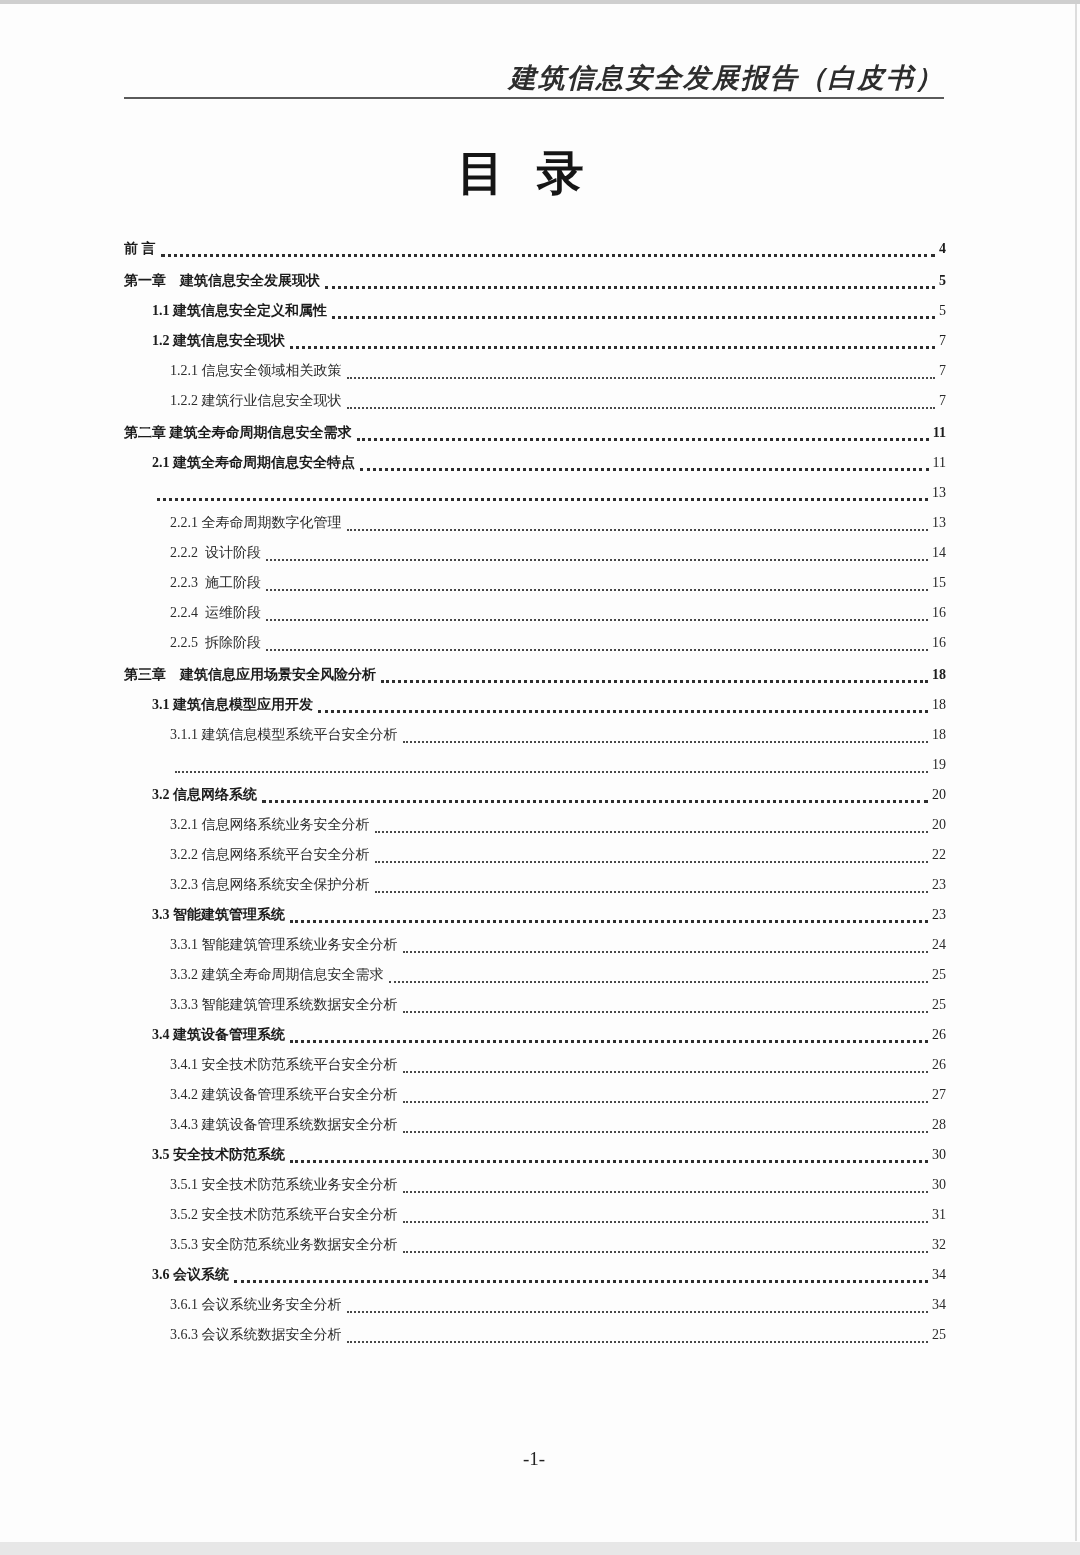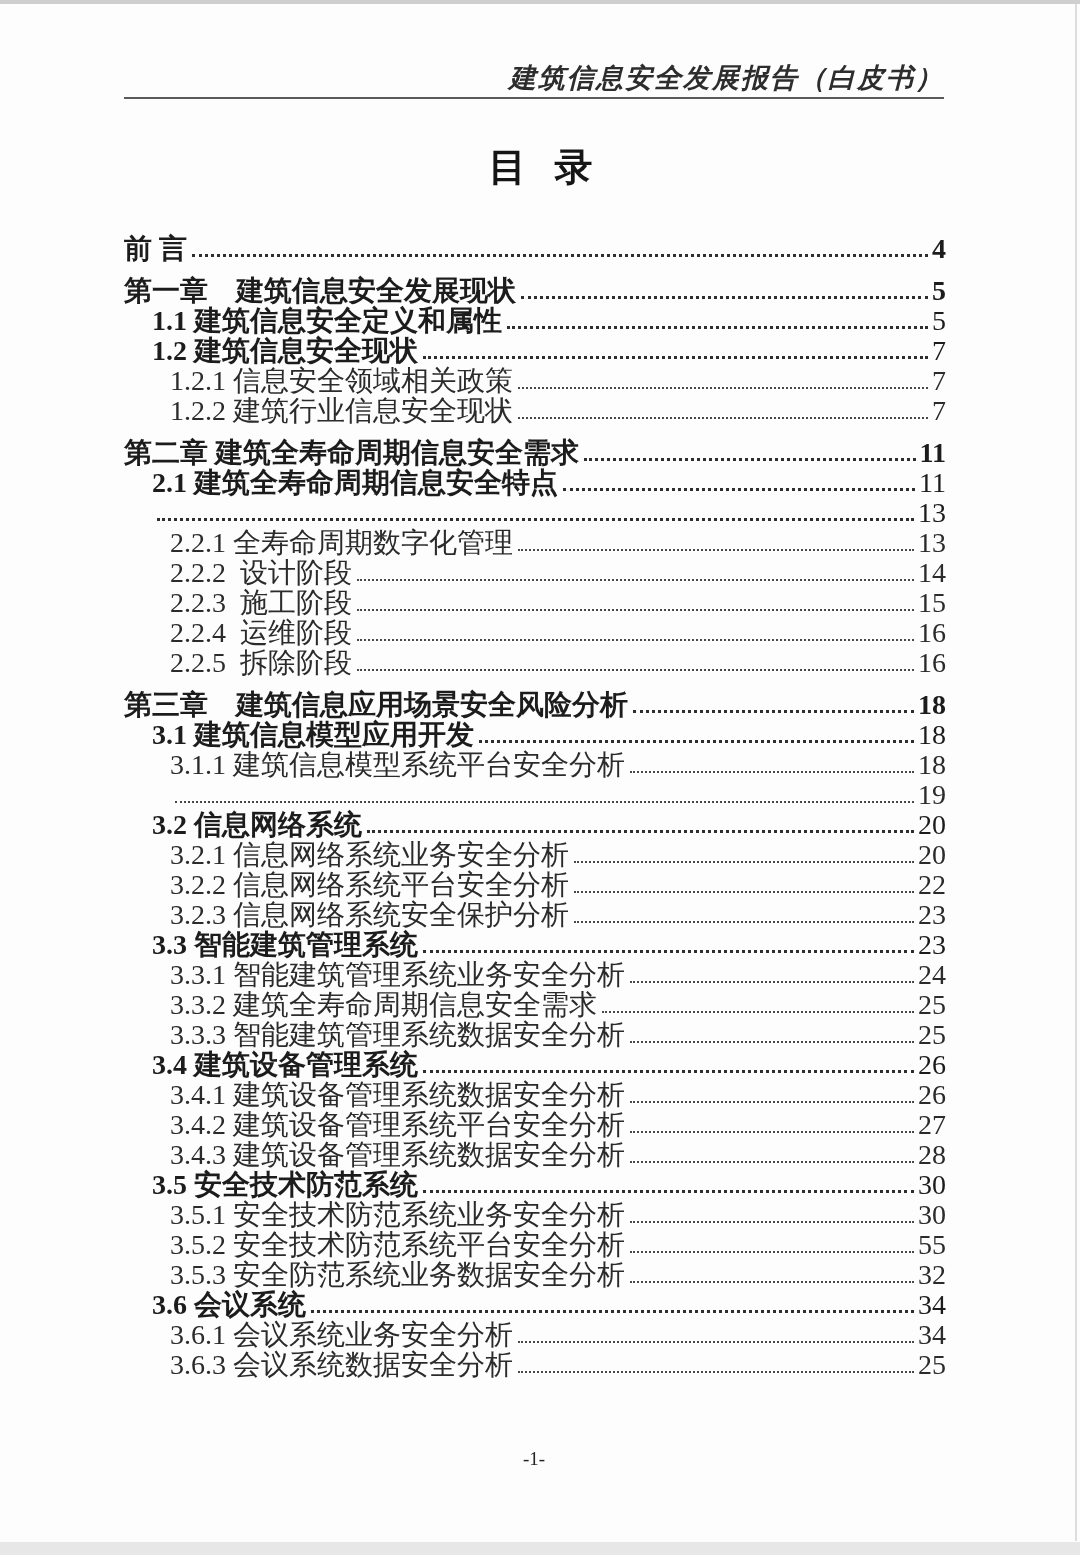--- a/index.html
+++ b/index.html
@@ -20,30 +20,30 @@
     position:absolute; top:60px; right:136px;
     font-size:27px; font-style:italic; font-weight:600;
     letter-spacing:2px; color:#2d2d2d; white-space:pre;
   }
   .header-rule {
     position:absolute; top:97px; left:124px; width:820px; height:2px;
     background:#5a5a5a;
   }
 
   .doc-title {
-    position:absolute; top:142px; left:132px; width:820px;
-    text-align:center; font-size:38px; font-weight:bold;
+    position:absolute; top:142px; left:112px; width:820px;
+    text-align:center; font-size:47px; font-weight:bold;
     letter-spacing:3px; white-space:pre; color:#151515;
   }
 
   .toc {
     position:absolute; top:234px; left:124px; width:822px;
   }
-  .toc-row { display:flex; line-height:30px; font-size:28px; }
-  .toc-row.lvl1 { margin-top:12px; font-weight:bold; }
+  .toc-row { display:flex; line-height:30px; font-size:14px; }
+  .toc-row.lvl1 { margin-top:2px; font-weight:bold; }
   .toc-row.lvl1:first-child { margin-top:0; }
   .toc-row.lvl2 { padding-left:28px; font-weight:bold;text-align:center; }
   .toc-row.lvl3 { padding-left:46px; font-weight:normal; color:#2b2b2b;text-align:right; }
   .toc-label { white-space:pre; }
   .toc-leader {
     flex:1; align-self:flex-end;
     border-bottom:3px dotted #2e2e2e;
     margin:0 4px 7px 5px;
   }
   .lvl3 .toc-leader { border-bottom:2.6px dotted #484848; }
@@ -230,21 +230,21 @@
     <span class="toc-page">25</span>
   </div>
 
   <div class="toc-row lvl2">
     <span class="toc-label">3.4 建筑设备管理系统</span>
     <span class="toc-leader"></span>
     <span class="toc-page">26</span>
   </div>
 
   <div class="toc-row lvl3">
-    <span class="toc-label">3.4.1 建筑设备管理系统数据安全分析</span>
+    <span class="toc-label">3.4.1 安全技术防范系统平台安全分析</span>
     <span class="toc-leader"></span>
     <span class="toc-page">26</span>
   </div>
 
   <div class="toc-row lvl3">
     <span class="toc-label">3.4.2 建筑设备管理系统平台安全分析</span>
     <span class="toc-leader"></span>
     <span class="toc-page">27</span>
   </div>
 
@@ -262,21 +262,21 @@
 
   <div class="toc-row lvl3">
     <span class="toc-label">3.5.1 安全技术防范系统业务安全分析</span>
     <span class="toc-leader"></span>
     <span class="toc-page">30</span>
   </div>
 
   <div class="toc-row lvl3">
     <span class="toc-label">3.5.2 安全技术防范系统平台安全分析</span>
     <span class="toc-leader"></span>
-    <span class="toc-page">55</span>
+    <span class="toc-page">31</span>
   </div>
 
   <div class="toc-row lvl3">
     <span class="toc-label">3.5.3 安全防范系统业务数据安全分析</span>
     <span class="toc-leader"></span>
     <span class="toc-page">32</span>
   </div>
 
   <div class="toc-row lvl2">
     <span class="toc-label">3.6 会议系统</span>

